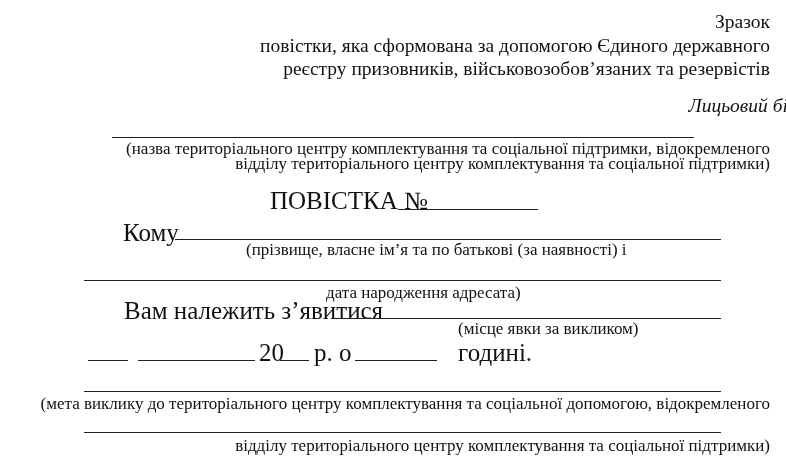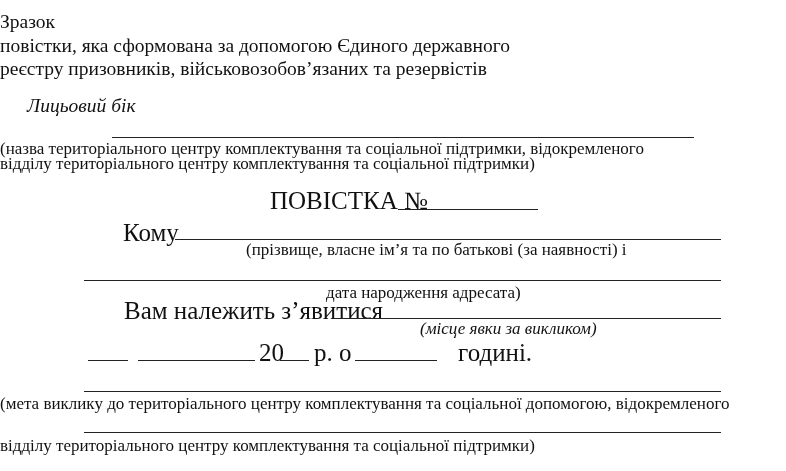--- a/index.html
+++ b/index.html
@@ -1,21 +1,21 @@
 <!DOCTYPE html>
 <html><head>
   <meta charset="utf-8">
   <style>
     html, body { margin: 0; padding: 0; background: #ffffff; }
     body {
       width: 786px; height: 471px; position: relative; overflow: hidden;
       font-family: "Liberation Serif", "DejaVu Serif", serif; color: #111111;
     }
     .abs { position: absolute; white-space: nowrap; }
-    .center { left: 0; width: 770px; text-align: left; }
+    .center { left: 0; width: 770px; text-align: right; }
     .title { font-size: 19.5px; line-height: 22px; }
     .italic { font-style: italic; padding-left: 27px; }
     .note { font-size: 17px; line-height: 15px; }
     .big { font-size: 25px; line-height: 22px; }
     .line { position: absolute; height: 0; border-top: 1.3px solid #222; }
   </style>
 </head>
 <body>
 
 <div class="abs center title" style="top:11px;">Зразок</div>
@@ -33,21 +33,21 @@
 <div class="line" style="left:398px; width:140px; top:209px;"></div>
 
 <div class="abs big" style="left:123px; top:222px;">Кому</div>
 <div class="line" style="left:175px; width:546px; top:239px;"></div>
 <div class="abs note" style="left:246px; top:242px;">(прізвище, власне ім’я та по батькові (за наявності) і</div>
 <div class="line" style="left:84px; width:637px; top:280px;"></div>
 <div class="abs note" style="left:326px; top:285px;text-align:right;">дата народження адресата)</div>
 
 <div class="abs big" style="left:124px; top:300px;">Вам належить з’явитися</div>
 <div class="line" style="left:333px; width:388px; top:318px;"></div>
-<div class="abs note" style="left:420px; top:321px;font-style:italic;">(місце явки за викликом)</div>
+<div class="abs note" style="left:458px; top:321px;">(місце явки за викликом)</div>
 
 <div class="line" style="left:88px; width:40px; top:360px;"></div>
 <div class="line" style="left:138px; width:117px; top:360px;"></div>
 <div class="abs big" style="left:259px; top:342px;">20</div>
 <div class="line" style="left:280px; width:29px; top:360px;"></div>
 <div class="abs big" style="left:314px; top:342px;">р. о</div>
 <div class="line" style="left:355px; width:82px; top:360px;"></div>
 <div class="abs big" style="left:442px; top:342px;margin-left:16px;">годині.</div>
 
 <div class="line" style="left:84px; width:637px; top:391px;"></div>

